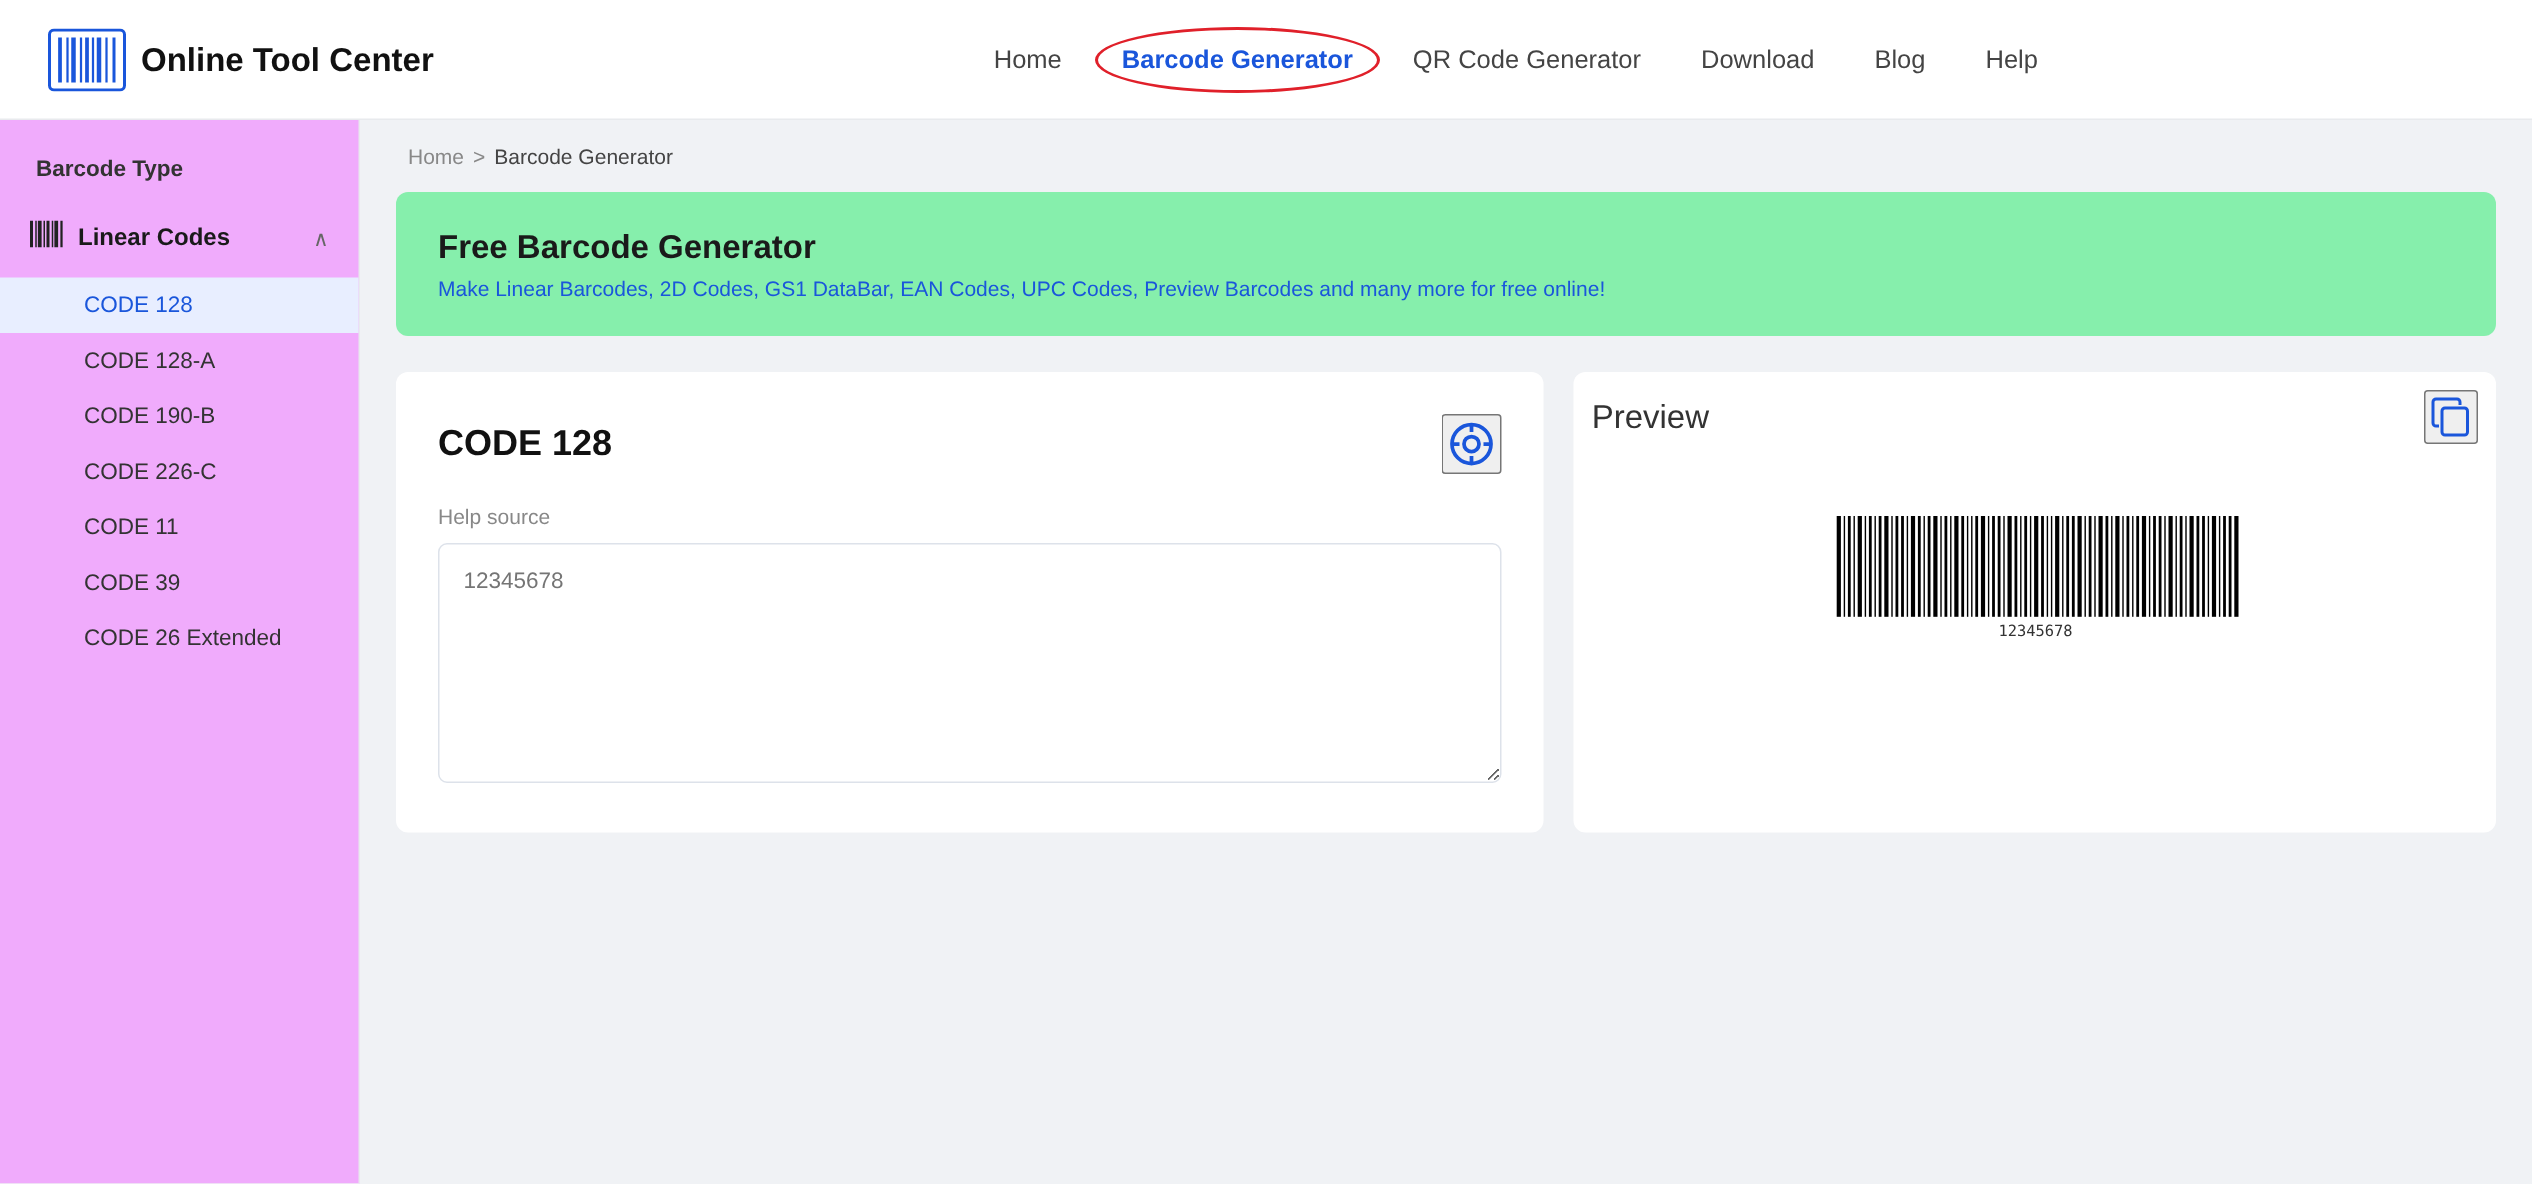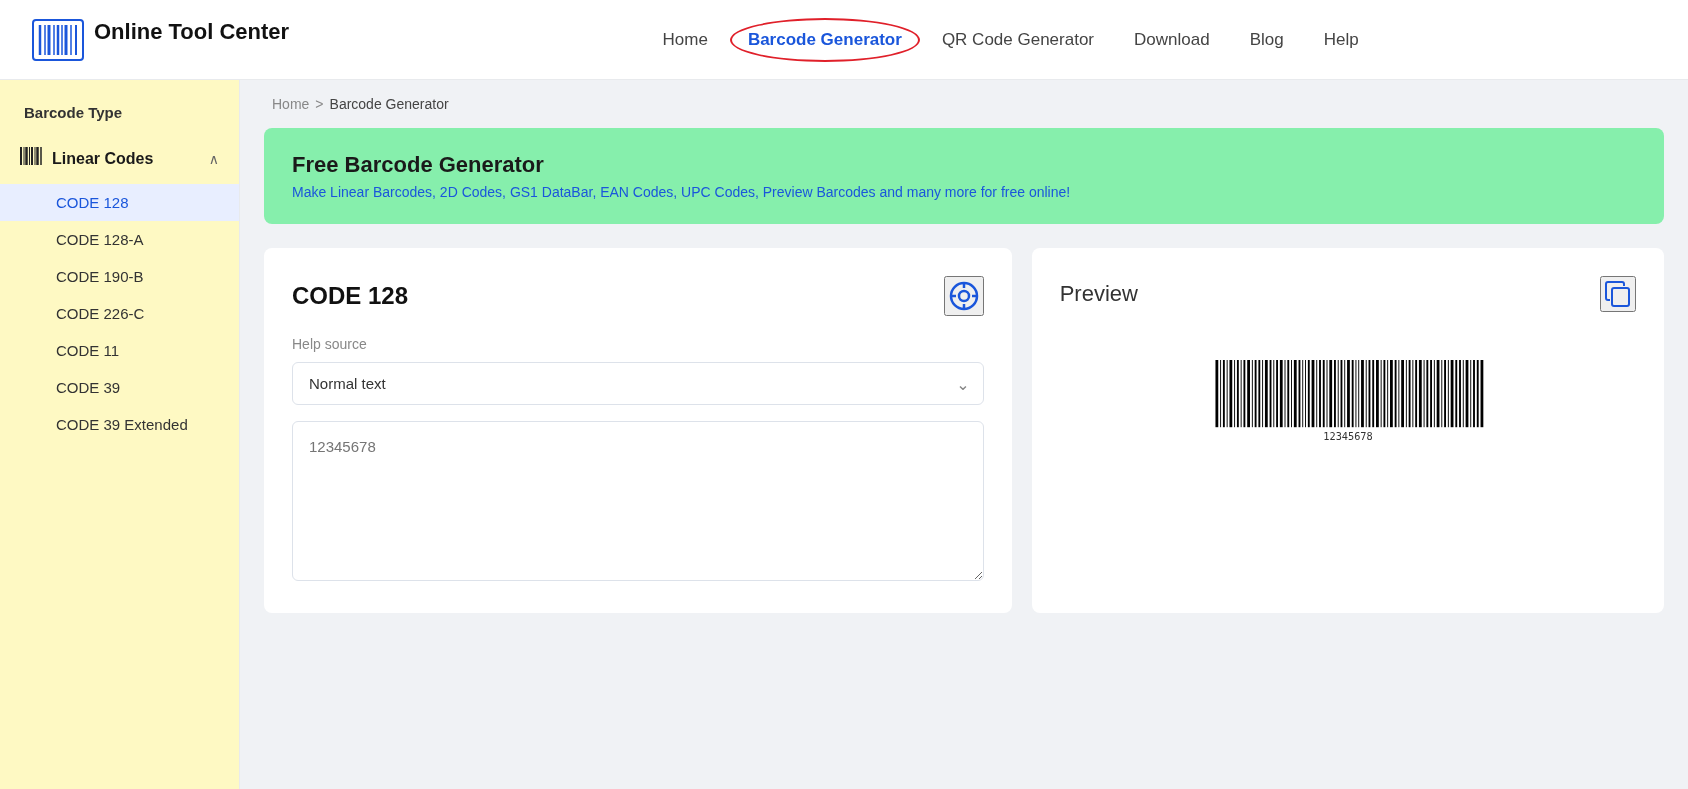--- a/index.html
+++ b/index.html
@@ -11,21 +11,21 @@
       display: flex;
       align-items: center;
       padding: 0 32px;
       height: 80px;
       border-bottom: 1px solid #e8eaed;
       position: relative;
       z-index: 10;
     }
     .logo-area {
       display: flex;
-      align-items: flex-start;
+      align-items: center;
       gap: 10px;
       margin-right: 76px;
     }
     .logo-icon {
       width: 52px;
       height: 42px;
     }
     .logo-text {
       font-size: 22px;
       font-weight: 700;
@@ -67,21 +67,21 @@
 
     
     .main-layout {
       display: flex;
       min-height: calc(100vh - 80px);
     }
 
     
     .sidebar {
       width: 240px;
-      background: #fef9c3;
+      background: #f0abfc;
       border-right: 1px solid #e8eaed;
       padding: 24px 0;
       flex-shrink: 0;
     }
     .sidebar-title {
       font-size: 15px;
       font-weight: 600;
       color: #333;
       padding: 0 24px 16px 24px;
     }
@@ -235,21 +235,21 @@
       color: #bbb;
       min-height: 160px;
       resize: vertical;
       font-family: inherit;
     }
 
     
     .preview-card {
       background: #fff;
       border-radius: 8px;
-      padding: 28px;
+      padding: 12px;
       flex: 1;
       min-width: 0;
     }
     .preview-card-header {
       display: flex;
       align-items: center;
       justify-content: space-between;
       margin-bottom: 24px;
     }
     .preview-title {
@@ -327,21 +327,21 @@
       <span class="sidebar-category-label">Linear Codes</span>
       <span class="sidebar-category-chevron">∧</span>
     </div>
     <ul class="sidebar-items">
       <li class="sidebar-item active">CODE 128</li>
       <li class="sidebar-item">CODE 128-A</li>
       <li class="sidebar-item">CODE 190-B</li>
       <li class="sidebar-item">CODE 226-C</li>
       <li class="sidebar-item">CODE 11</li>
       <li class="sidebar-item">CODE 39</li>
-      <li class="sidebar-item">CODE 39 Extended</li>
+      <li class="sidebar-item">CODE 26 Extended</li>
     </ul>
   </aside>
 
   <div class="content-area">
 
     <div class="breadcrumb-bar">
       <span class="breadcrumb-home">Home</span>
       <span class="breadcrumb-sep">&gt;</span>
       <span class="breadcrumb-current">Barcode Generator</span>
     </div>
@@ -363,28 +363,20 @@
               <line x1="16" y1="3" x2="16" y2="8" stroke="#1a56db" stroke-width="2.5"></line>
               <line x1="16" y1="24" x2="16" y2="29" stroke="#1a56db" stroke-width="2.5"></line>
               <line x1="3" y1="16" x2="8" y2="16" stroke="#1a56db" stroke-width="2.5"></line>
               <line x1="24" y1="16" x2="29" y2="16" stroke="#1a56db" stroke-width="2.5"></line>
             </svg>
           </button>
         </div>
 
         <div class="form-label">Help source</div>
 
-        <div class="form-select-wrapper">
-          <select>
-            <option>Normal text</option>
-            <option>Hex data</option>
-            <option>Base64 data</option>
-          </select>
-          <span class="form-select-arrow">⌄</span>
-        </div>
 
         <textarea class="form-textarea" placeholder="12345678" style=""></textarea>
       </div>
 
       <div class="preview-card">
         <div class="preview-card-header">
           <span class="preview-title">Preview</span>
           <button class="copy-icon-btn">
             <svg width="30" height="30" viewBox="0 0 30 30" fill="none" xmlns="http://www.w3.org/2000/svg">
               <rect x="9" y="9" width="17" height="18" rx="2" stroke="#1a56db" stroke-width="2" fill="none"></rect>

